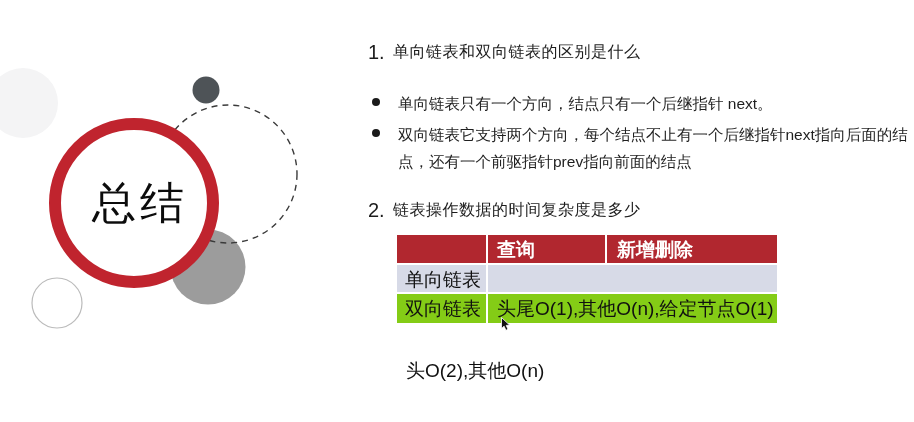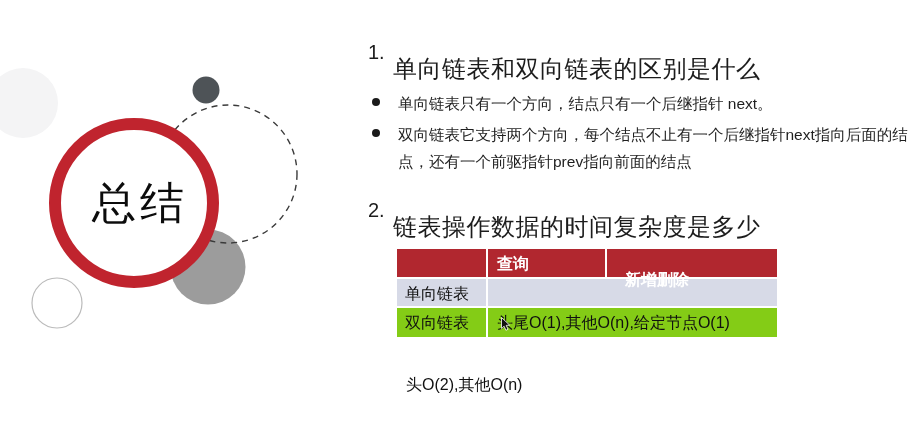--- a/index.html
+++ b/index.html
@@ -15,43 +15,43 @@
   .art { position:absolute; left:0; top:0; }
   .badge-label {
     position:absolute; left:62px; top:177px; width:144px; height:52px;
     text-align:center; font-size:44px; line-height:52px; color:#0c0c0c;
     letter-spacing:4px; font-weight:500; white-space:nowrap;padding-left:12px;
   }
   .question { position:absolute; display:flex; align-items:flex-start; }
   .q1 { left:368px; top:38px; }
   .q2 { left:368px; top:196px; }
   .qnum  { font-size:20px; line-height:28px; width:25px; color:#1c1c1c; }
-  .qtitle{ font-size:24px; line-height:28px; color:#1c1c1c; letter-spacing:0.5px;margin-top:17px; }
+  .qtitle{ font-size:16px; line-height:28px; color:#1c1c1c; letter-spacing:0.5px; }
   .bullet { position:absolute; display:flex; }
   .b1 { left:372px; top:90px; }
   .b2 { left:372px; top:121px; }
   .bdot {
     width:8px; height:8px; border-radius:50%;
     background:#1a1a1a; margin-top:8px; margin-right:18px; flex:0 0 8px;
   }
   .btext { font-size:15.5px; line-height:27px; width:516px; color:#1f1f1f; }
   .cmp-table {
-    position:absolute; left:397px; top:249px; width:380px;
-    font-size:16px;
+    position:absolute; left:397px; top:235px; width:380px;
+    font-size:19px;
   }
   .trow { display:flex; }
   .thead-row { background:#B1272F; color:#ffffff; font-weight:bold;
                height:30px; line-height:30px; border-bottom:2px solid #fff; }
   .body-row  { height:29px; line-height:29px; color:#101010; }
   .row-odd  { background:#D7DAE7; border-bottom:2px solid #fff;flex-direction:column; }
   .row-even { background:#84cc16; }
   .c1 { width:91px;  flex:0 0 91px;  border-right:2px solid #fff; padding-left:8px; }
   .c2 { width:119px; flex:0 0 119px; padding-left:9px; }
   .c2h{ border-right:2px solid #fff; }
-  .c3 { flex:1; padding-left:18px;margin-top:16px; }
+  .c3 { flex:1; padding-left:10px; }
   .cmerged { flex:1; padding-left:9px; }
   .cursor { position:absolute; left:501px; top:317px; }
 </style>
 </head>
 <body>
 
 <div class="slide">
 
   <svg class="art" width="914" height="422" viewBox="0 0 914 422">
     <circle cx="23" cy="103" r="35" fill="#F4F4F5"></circle>

